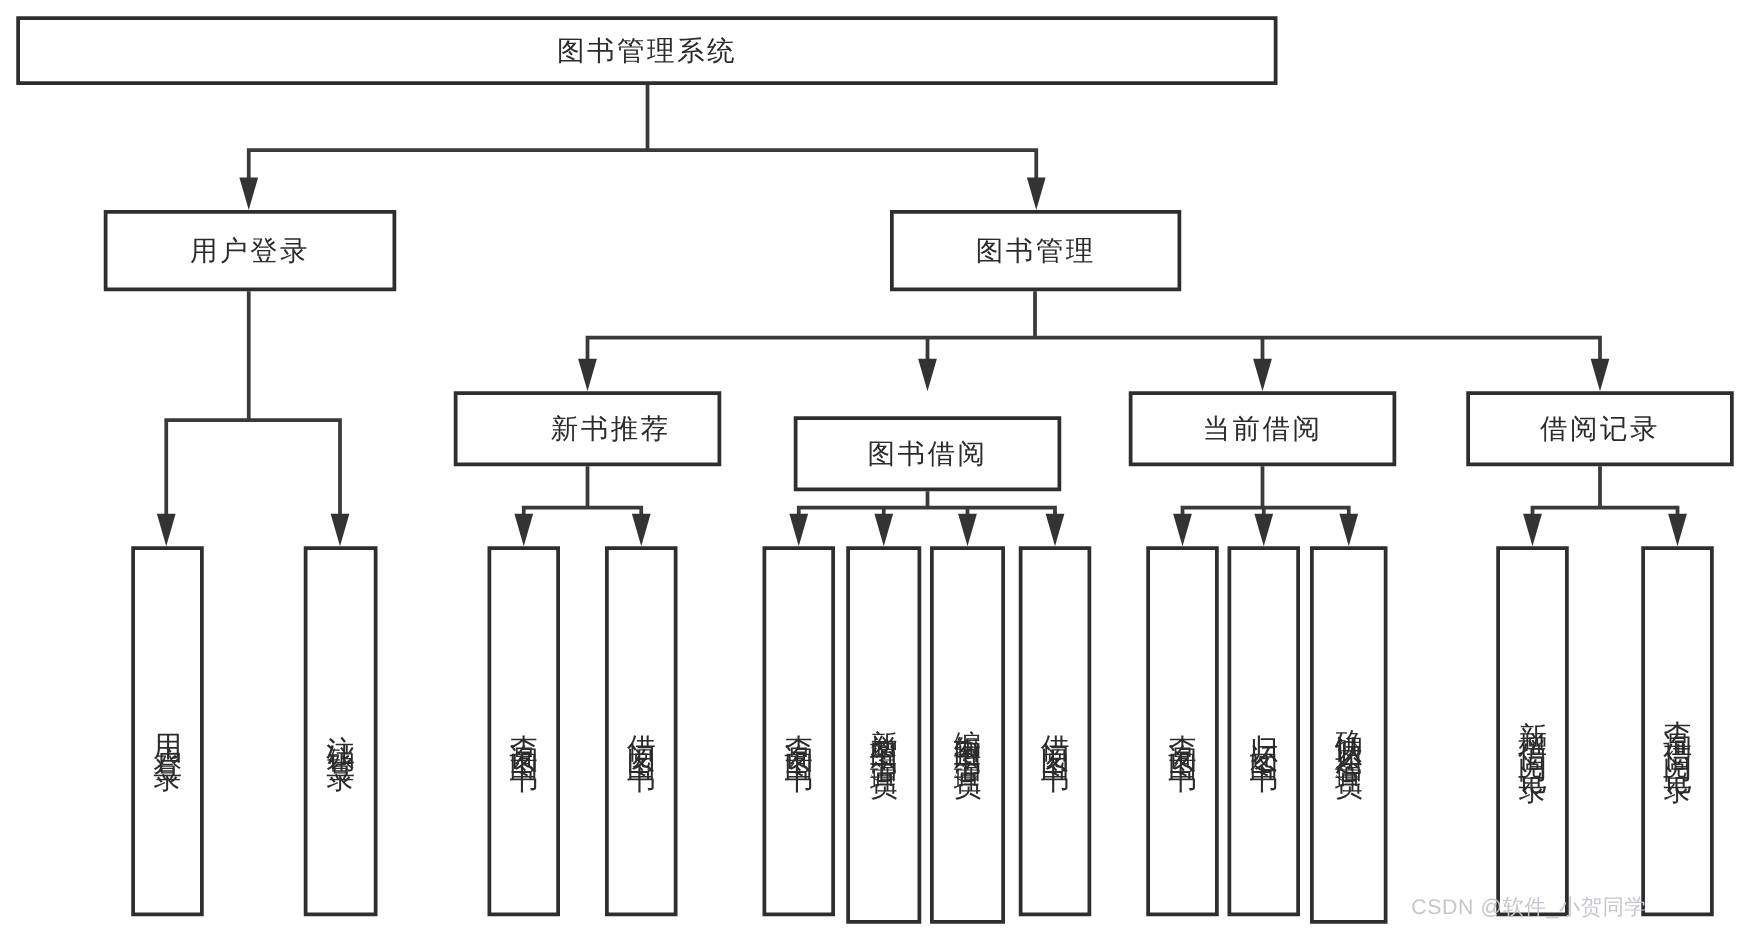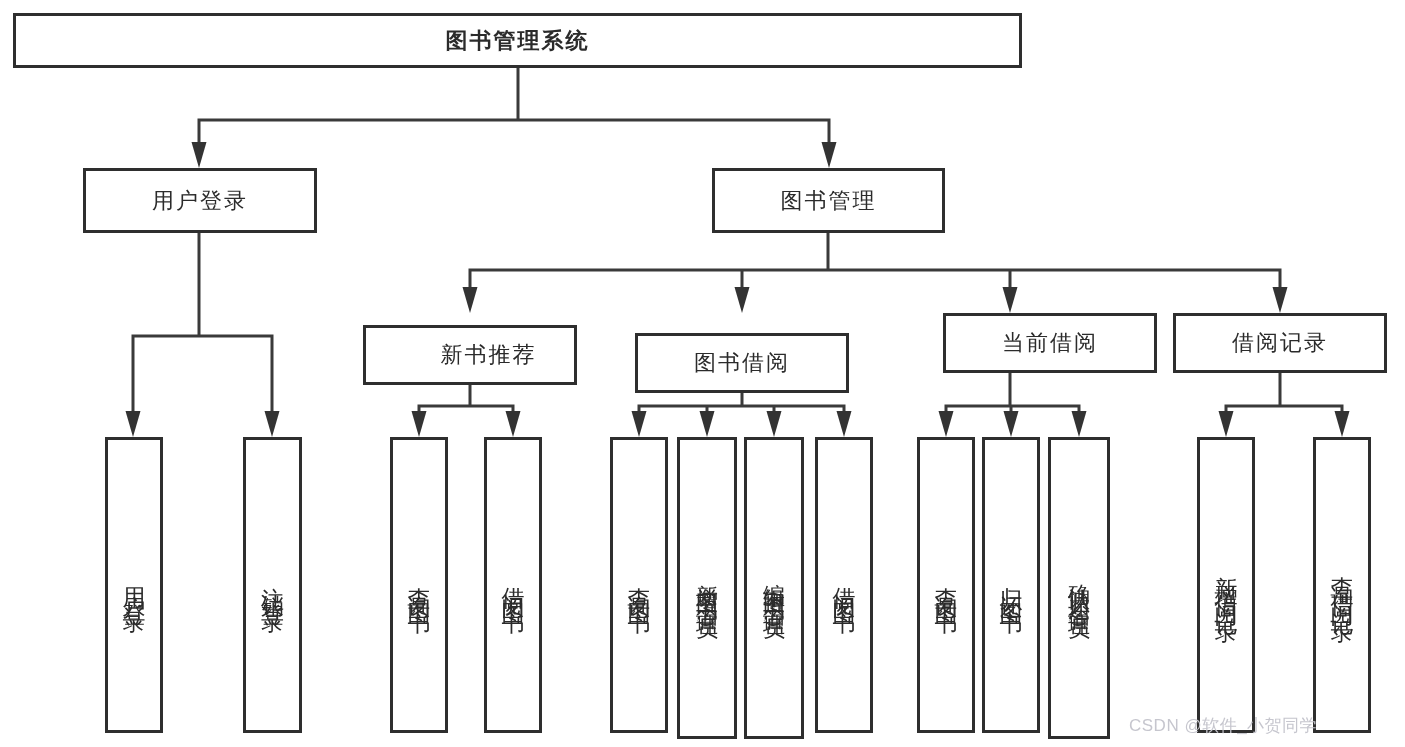--- a/index.html
+++ b/index.html
@@ -108,28 +108,28 @@
 
       <polygon points="938.5,411 953.5,411 946,437"></polygon>
       <polygon points="1003.5,411 1018.5,411 1011,437"></polygon>
       <polygon points="1071.5,411 1086.5,411 1079,437"></polygon>
 
       <polygon points="1218.5,411 1233.5,411 1226,437"></polygon>
       <polygon points="1334.5,411 1349.5,411 1342,437"></polygon>
     </g>
   </svg>
 
-  <div class="node hbox" style="left:13px; top:13px; width:1009px; height:55px;font-weight:bold;">图书管理系统</div>
+  <div class="node hbox" style="left:13px; top:13px; width:1009px; height:55px;">图书管理系统</div>
 
   <div class="node hbox" style="left:83px; top:168px; width:234px; height:65px;">用户登录</div>
   <div class="node hbox" style="left:712px; top:168px; width:233px; height:65px;text-align:center;">图书管理</div>
 
-  <div class="node hbox" style="left:363px; top:325px; width:214px; height:60px;padding-left:37px;">新书推荐</div>
+  <div class="node hbox" style="left:363px; top:313px; width:214px; height:60px;padding-left:37px;">新书推荐</div>
   <div class="node hbox" style="left:635px; top:313px; width:214px; height:60px;margin-top:20px;">图书借阅</div>
-  <div class="node hbox" style="left:903px; top:313px; width:214px; height:60px;margin-left:40px;">当前借阅</div>
+  <div class="node hbox" style="left:903px; top:313px; width:214px; height:60px;">当前借阅</div>
   <div class="node hbox" style="left:1173px; top:313px; width:214px; height:60px;">借阅记录</div>
 
   <div class="node leaf" style="left:105px; top:437px; width:58px; height:296px;">用户登录</div>
   <div class="node leaf" style="left:243px; top:437px; width:59px; height:296px;">注销登录</div>
 
   <div class="node leaf" style="left:390px; top:437px; width:58px; height:296px;">查询图书</div>
   <div class="node leaf" style="left:484px; top:437px; width:58px; height:296px;">借阅图书</div>
 
   <div class="node leaf" style="left:610px; top:437px; width:58px; height:296px;">查询图书</div>
   <div class="node leaf long" style="left:677px; top:437px; width:60px; height:302px;">新增图书（管理员）</div>

